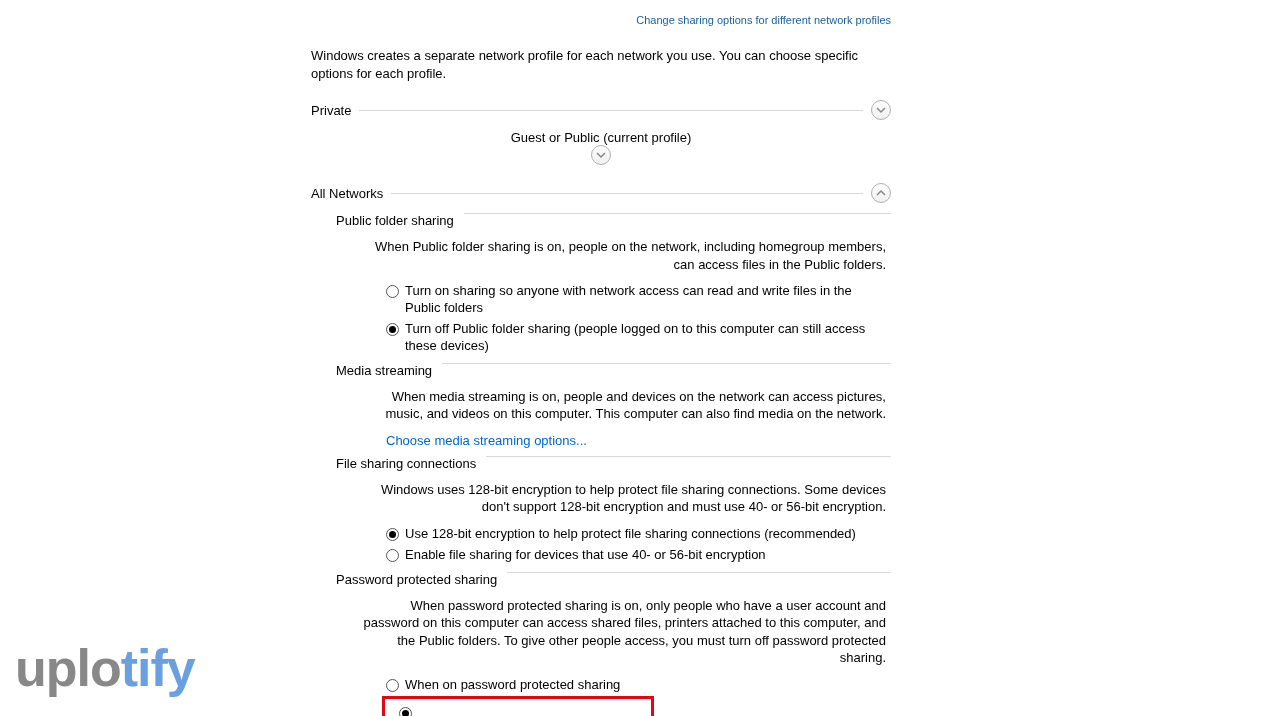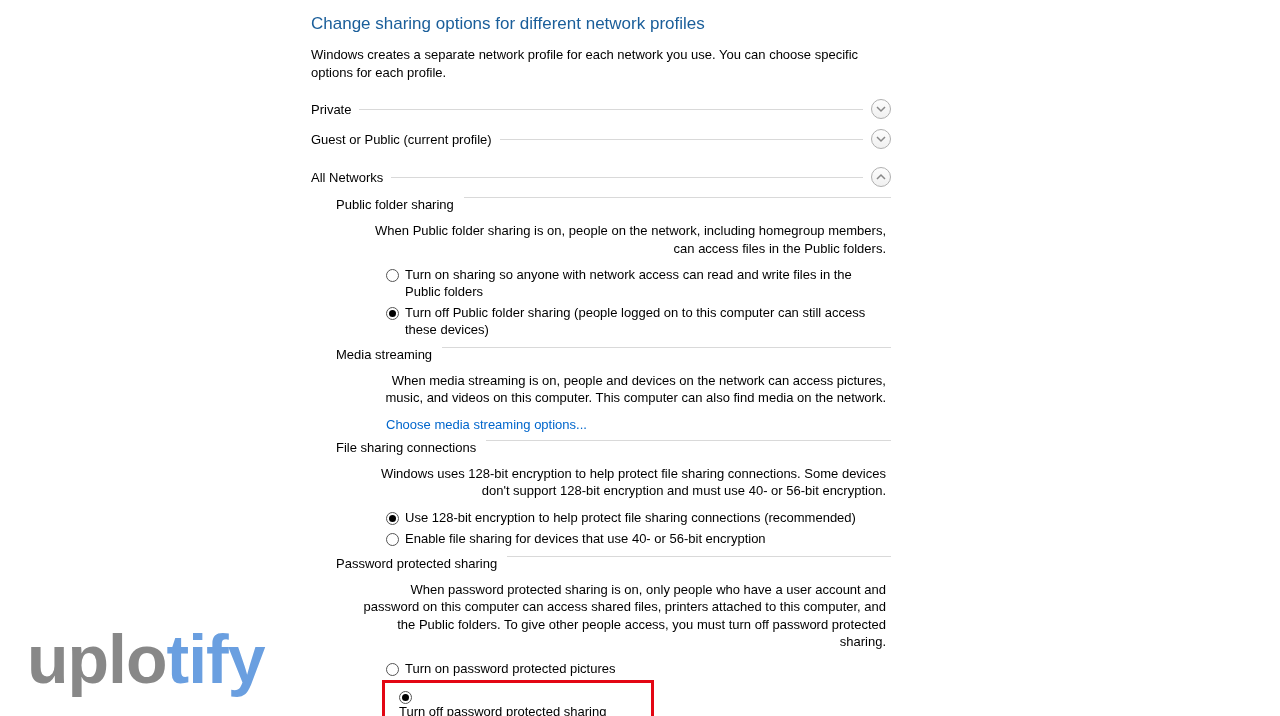--- a/index.html
+++ b/index.html
@@ -17,23 +17,24 @@
       position: relative;
     }
     .content {
       position: absolute;
       left: 311px;
       top: 14px;
       width: 580px;
     }
     .page-title {
       color: #1a5e9a;
-      font-size: 17px;
+      font-size: 11px;
       font-weight: 400;
-      margin-bottom: 12px;
+      margin-bottom: 21px;
+      text-align: right;
     }
     .page-description {
       color: #000000;
       font-size: 13px;
       line-height: 1.35;
       margin-bottom: 18px;
     }
     .profile-header {
       display: flex;
       align-items: center;
@@ -147,24 +148,23 @@
       width: 272px;
     }
     .highlight-box .radio-row {
       margin-bottom: 0;
     }
     .watermark {
       position: absolute;
       left: 15px;
       bottom: 18px;
       font-family: Arial, sans-serif;
-      font-size: 68px;
+      font-size: 52px;
       font-weight: 700;
       letter-spacing: -1px;
-      margin-left: 12px;
     }
     .watermark .part1 {
       color: #888888;
     }
     .watermark .part2 {
       color: #6a9fe0;
     }
   </style>
 </head>
 <body>
@@ -176,21 +176,21 @@
   <div class="profile-header">
     <span class="label">Private</span>
     <span class="line"></span>
     <span class="chevron">
       <svg viewBox="0 0 10 10">
           <path d="M1 3 L5 7 L9 3" fill="none" stroke="#888" stroke-width="1.5"></path>
         </svg>
     </span>
   </div>
 
-  <div class="profile-header" style="margin-top:8px;">
+  <div class="profile-header" style="margin-top:8px;flex-direction:column;">
     <span class="label">Guest or Public (current profile)</span>
     <span class="line"></span>
     <span class="chevron">
       <svg viewBox="0 0 10 10">
           <path d="M1 3 L5 7 L9 3" fill="none" stroke="#888" stroke-width="1.5"></path>
         </svg>
     </span>
   </div>
 
   <div class="profile-header" style="margin-top:18px;">
@@ -259,21 +259,21 @@
   <div class="section">
     <div class="section-header">
       <span class="sub-label">Password protected sharing</span>
       <span class="line"></span>
     </div>
     <div class="section-body">
       <p class="section-desc">When password protected sharing is on, only people who have a user account and password on this computer can access shared files, printers attached to this computer, and the Public folders. To give other people access, you must turn off password protected sharing.</p>
       <div class="radio-group" style="margin-left:25px;">
         <div class="radio-row">
           <span class="radio-circle"></span>
-          <span class="radio-label">Turn on password protected pictures</span>
+          <span class="radio-label">When on password protected sharing</span>
         </div>
       </div>
       <div class="highlight-box">
         <div class="radio-row" style="margin-left:4px;flex-direction:column;">
           <span class="radio-circle selected"></span>
           <span class="radio-label">Turn off password protected sharing</span>
         </div>
       </div>
     </div>
   </div>

